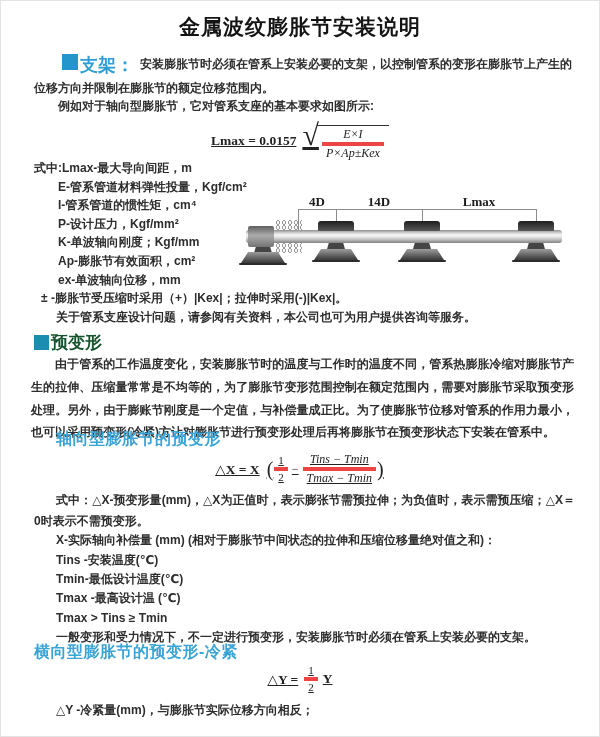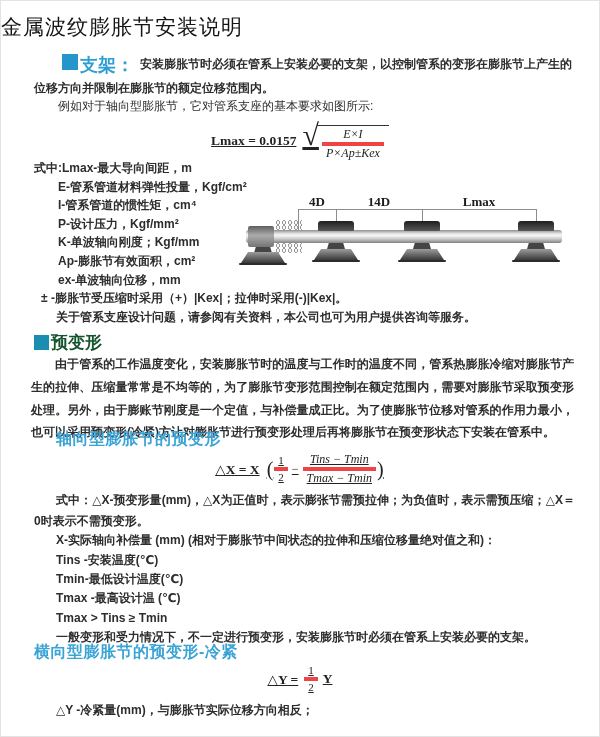--- a/index.html
+++ b/index.html
@@ -1,31 +1,31 @@
 <!DOCTYPE html>
 <html><head>
 <meta charset="utf-8">
 <style>
   html,body{margin:0;padding:0;background:#ffffff;}
   .page{
     position:relative;width:600px;height:737px;background:#fff;
     border:1px solid #e3e3e3;box-sizing:border-box;overflow:hidden;
     font-family:"Liberation Sans","DejaVu Sans",sans-serif;color:#2d2d2d;
   }
-  .title{position:absolute;top:12px;left:0;right:0;
-    font-size:21px;font-weight:normal;color:#141414;letter-spacing:1px;}
+  .title{position:absolute;top:12px;left:0;right:0;text-align:center;
+    font-size:21px;font-weight:bold;color:#141414;letter-spacing:1px;}
 
   
   .p-intro{position:absolute;left:33px;top:52px;width:538px;font-size:12px;
     line-height:23px;font-weight:600;text-align:justify;margin:0;}
   .bullet-sq{display:inline-block;width:16px;height:16px;background:#2496cc;
     vertical-align:-2px;margin-left:28px;}
   .sec1-head{font-size:18px;font-weight:bold;color:#2d9ed3;margin:0 6px 0 2px;
     vertical-align:-3px;}
-  .p-example{position:absolute;left:57px;top:97px;font-size:12px;font-weight:400;margin:0;}
+  .p-example{position:absolute;left:57px;top:97px;font-size:12px;font-weight:700;margin:0;}
 
   
   .formula{position:absolute;left:0;right:0;display:flex;justify-content:center;
     align-items:center;font-family:"Liberation Serif","DejaVu Serif",serif;color:#222;text-decoration:underline;}
   .f-lmax{top:121px;}
   .f-lhs{font-weight:bold;font-size:13.5px;margin-right:6px;}
   .sqrt{display:inline-flex;align-items:flex-start;}
   .sqrt .sign{font-size:30px;line-height:26px;font-weight:400;margin-right:-2px;}
   .sqrt .radicand{border-top:1.5px solid #333;padding:2px 5px 0 5px;margin-top:3px;}
   .frac{display:inline-block;text-align:center;vertical-align:middle;

